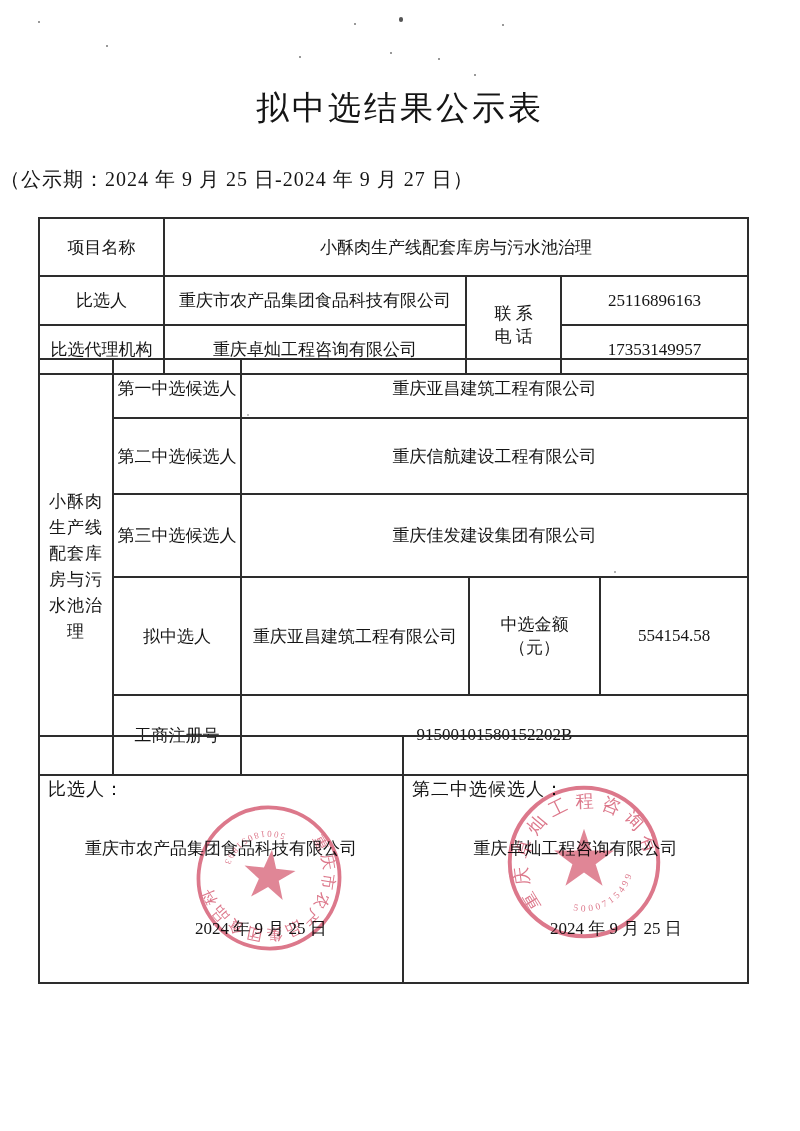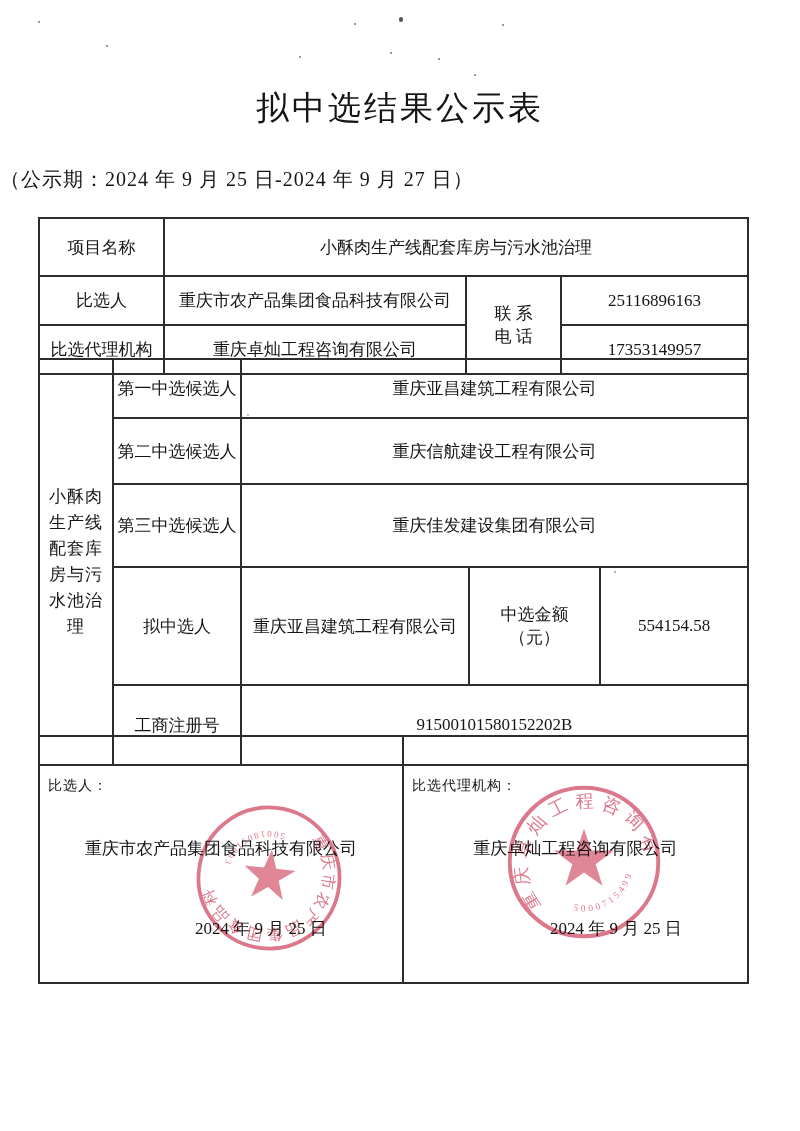--- a/index.html
+++ b/index.html
@@ -24,21 +24,21 @@
     border:2px solid #2d2d2d; text-align:center; vertical-align:middle;
     font-size:17px; padding:12px 3px; overflow:hidden;
   }
   .pre { white-space:pre-line; }
   .vb { vertical-align:bottom; }
   .pb10 { padding-bottom:10px; }
   .pb14 { padding-bottom:14px; }
   .vert-label { font-size:17px; line-height:26px; letter-spacing:1px; }
   
   td.sig-cell { position:relative; text-align:left; vertical-align:top; }
-  .sig-label { position:absolute; left:8px; top:40px; font-size:14px; letter-spacing:1px; }
+  .sig-label { position:absolute; left:8px; top:40px; font-size:18px; letter-spacing:1px; }
   .sig-company { position:absolute; left:0; right:0; top:100px; text-align:center; font-size:17px; }
   .sig-date { position:absolute; top:180px; font-size:17px; }
   .sig-date-left { left:155px; }
   .sig-date-right { left:146px; }
   
   .seal {
     position:absolute; color:var(--seal,#d4566e);
     mix-blend-mode:multiply; opacity:0.8; pointer-events:none;
   }
   .seal-left  { left:193px; top:803px; width:152px; height:150px; transform:rotate(6deg); }
@@ -116,21 +116,21 @@
         <tr style="height:59px">
       <td rowspan="5" class="pre vert-label">小酥肉
 生产线
 配套库
 房与污
 水池治
 理</td>
       <td>第一中选候选人</td>
       <td colspan="3" class="vb pb10">重庆亚昌建筑工程有限公司</td>
     </tr>
-    <tr style="height:66px">
+    <tr style="height:76px">
       <td>第二中选候选人</td>
       <td colspan="3" class="vb pb10">重庆信航建设工程有限公司</td>
     </tr>
     <tr style="height:83px">
       <td>第三中选候选人</td>
       <td colspan="3" class="vb pb10">重庆佳发建设集团有限公司</td>
     </tr>
     <tr style="height:118px">
       <td>拟中选人</td>
       <td class="vb pb14">重庆亚昌建筑工程有限公司</td>
@@ -151,21 +151,21 @@
         <col style="width:345px">
       </colgroup>
     <tbody>
         <tr style="height:247px">
       <td class="sig-cell">
         <span class="sig-label">比选人：</span>
         <span class="sig-company">重庆市农产品集团食品科技有限公司</span>
         <span class="sig-date sig-date-left">2024 年 9 月 25 日</span>
       </td>
       <td class="sig-cell">
-        <span class="sig-label">比选代理机构：</span>
+        <span class="sig-label">第二中选候选人：</span>
         <span class="sig-company">重庆卓灿工程咨询有限公司</span>
         <span class="sig-date sig-date-right">2024 年 9 月 25 日</span>
       </td>
     </tr>
   </tbody>
     </table>
 
   <svg class="seal seal-left" viewBox="0 0 200 200" aria-hidden="true">
     <ellipse cx="100" cy="100" rx="94" ry="94" fill="none" stroke="currentColor" stroke-width="5"></ellipse>
     <g transform="rotate(150 100 100)">

